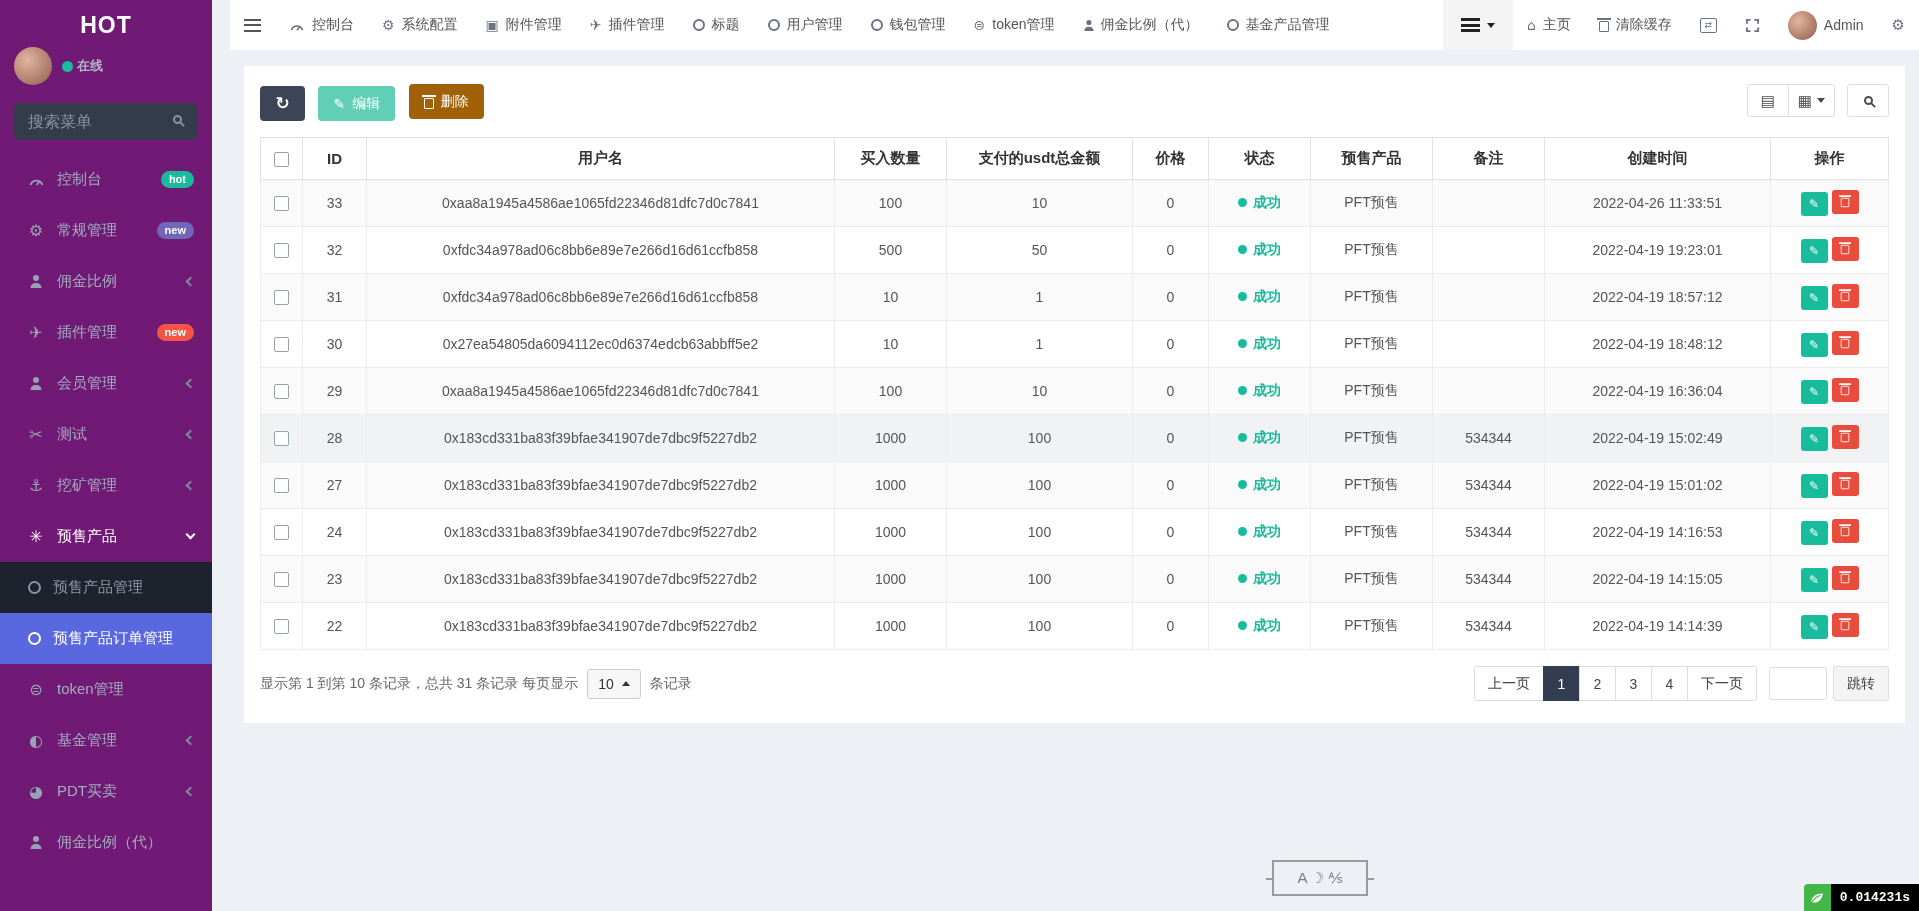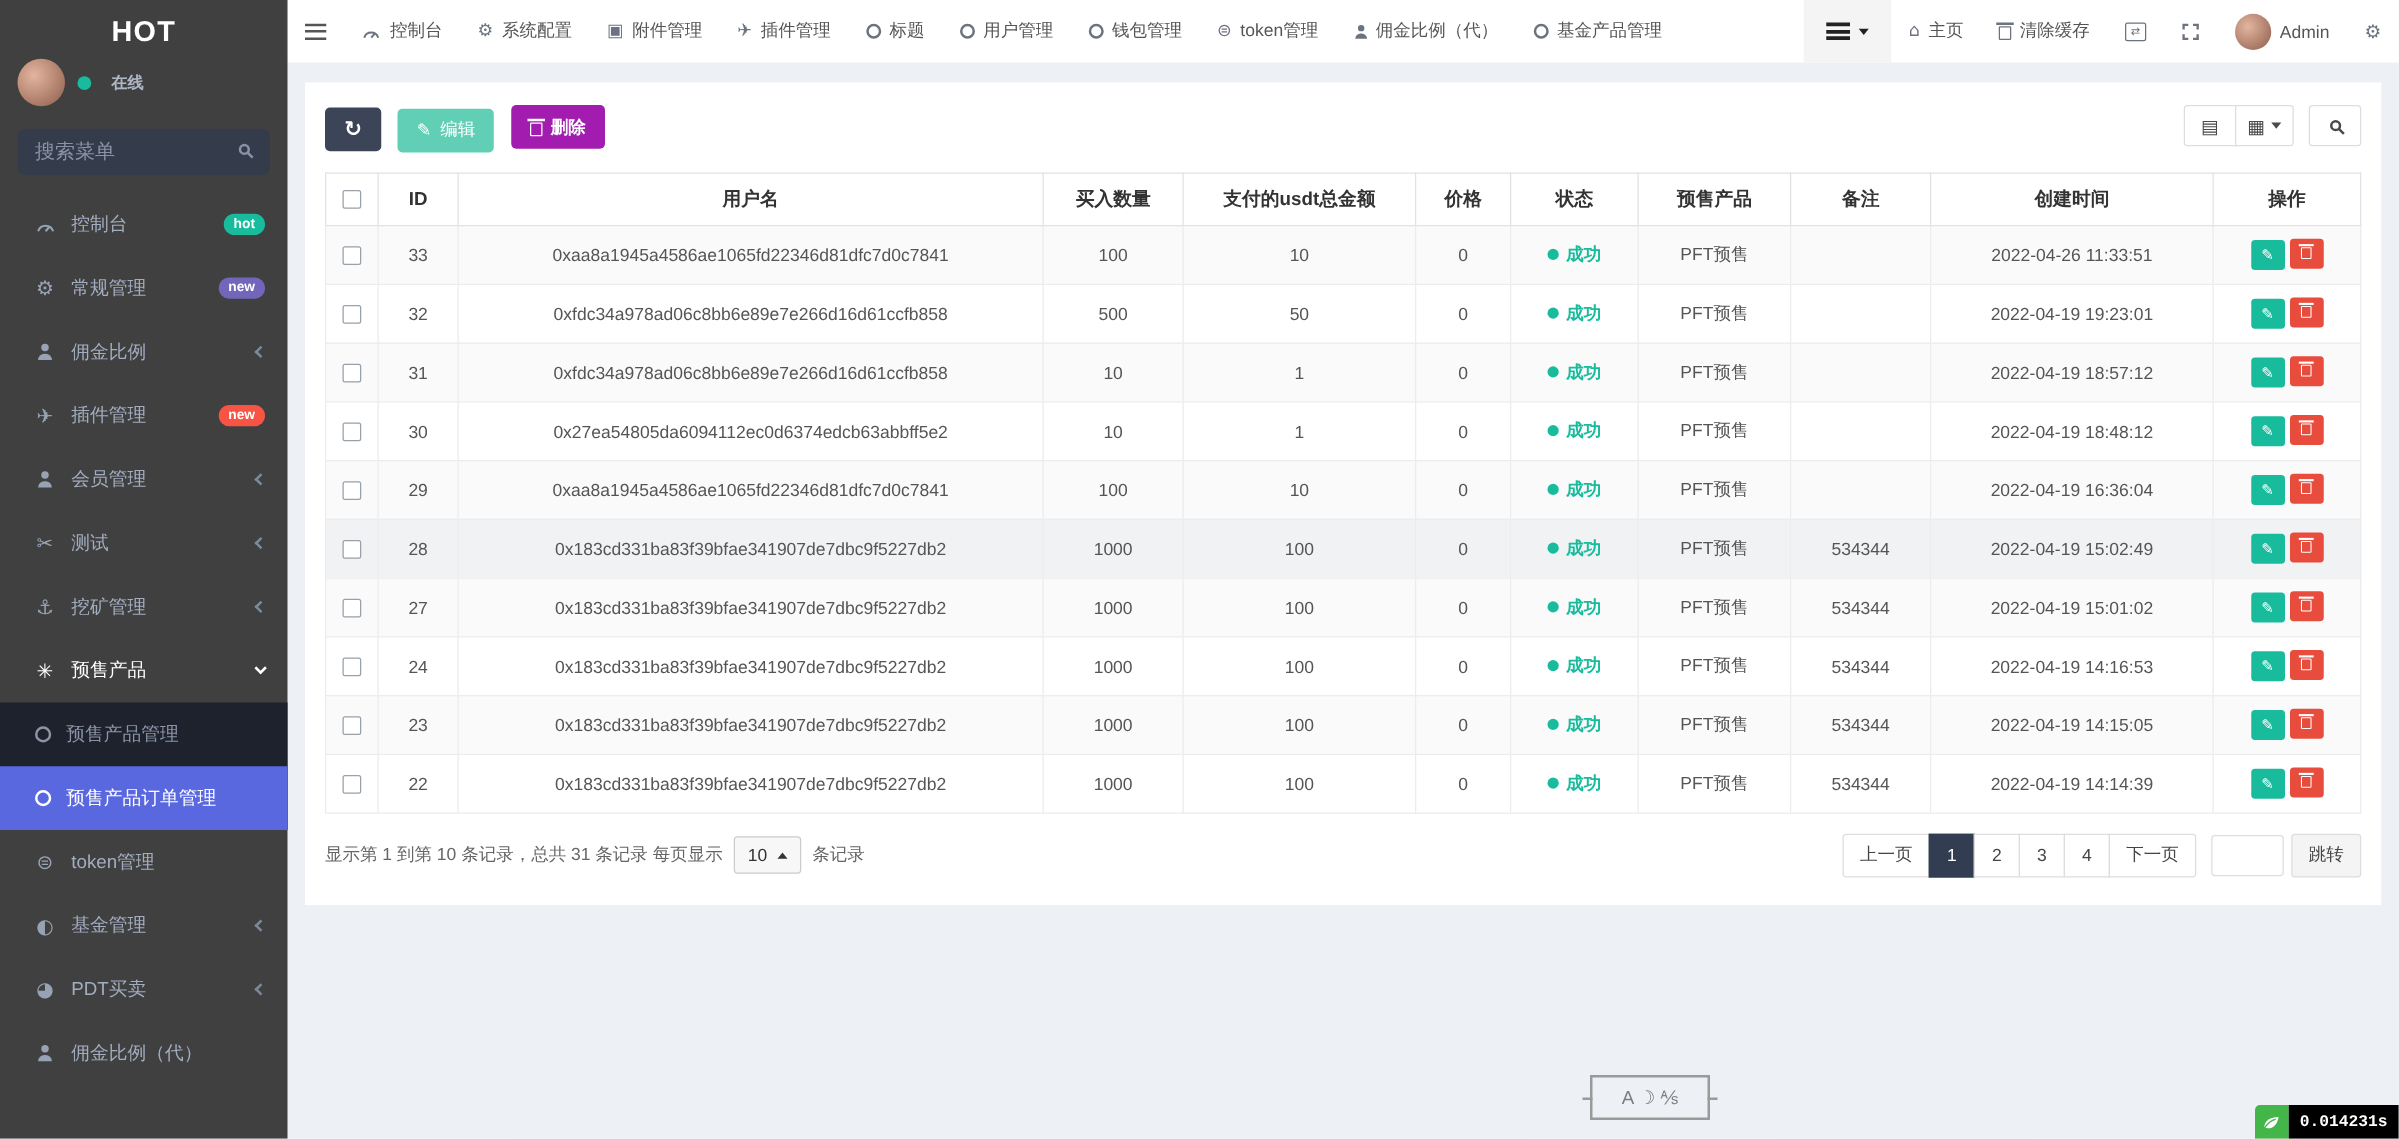--- a/index.html
+++ b/index.html
@@ -5,25 +5,25 @@
   * { box-sizing: border-box; margin: 0; padding: 0; }
   html,body { width:1919px; height:911px; }
   body {
     position: relative;
     background:#edf1f5;
     font-family:"Liberation Sans","DejaVu Sans",sans-serif;
     overflow:hidden;
     color:#444;
   }
   
-  .sidebar { position:absolute; left:0; top:0; bottom:0; width:230px; background:#404040; z-index:5; }
+  .sidebar { position:absolute; left:0; top:0; bottom:0; width:212px; background:#701a75; z-index:5; }
   .brand { color:#fff; font-size:23px; font-weight:bold; text-align:center; padding:12px 0 4px; letter-spacing:1px; }
   .userline { display:flex; align-items:center; padding:4px 14px 10px; gap:10px; }
   .avatar-sm { width:38px; height:38px; border-radius:50%; background:radial-gradient(circle at 35% 35%, #e3b49e, #8d5d4c); flex:none; }
-  .online { display:flex; align-items:center; gap:16px; color:#aeb7c6; font-size:13px; font-weight:bold; }
+  .online { display:flex; align-items:center; gap:4px; color:#aeb7c6; font-size:13px; font-weight:bold; }
   .odot { width:11px; height:11px; border-radius:50%; background:#18bc9c; }
   .sidesearch { position:relative; margin:8px 14px 14px; }
   .sidesearch input { width:100%; height:37px; background:#343c4c; border:none; border-radius:6px; color:#cfd6e2; padding:0 34px 0 14px; font-size:16px; outline:none; }
   .sidesearch input::placeholder { color:#8a93a5; }
   .i-search { display:inline-block; width:9px; height:9px; border:2px solid currentColor; border-radius:50%; position:relative; }
   .i-search::after { content:""; position:absolute; width:2px; height:6px; background:currentColor; transform:rotate(-45deg); bottom:-5px; right:-3px; }
   .sidesearch .i-search { position:absolute; right:16px; top:12px; color:#8a93a5; }
   .menu { }
   .sitem { height:51px; display:flex; align-items:center; padding:0 18px 0 24px; color:#a3adc0; font-size:15px; cursor:pointer; }
   .sitem.active-parent { color:#fff; }
@@ -59,21 +59,21 @@
   .sqicon { width:17px; height:15px; border:1.5px solid #6b7280; border-radius:2px; font-size:9px; display:flex; align-items:center; justify-content:center; color:#6b7280; }
   .avatar-xs { width:29px; height:29px; border-radius:50%; background:radial-gradient(circle at 35% 35%, #e3b49e, #8d5d4c); }
   .gear-sm { font-size:15px; color:#6b7280; font-family:"DejaVu Sans",sans-serif; }
   
   .content { position:absolute; left:230px; top:50px; right:0; bottom:0; background:#edf1f5; }
   .card { position:absolute; left:14px; right:14px; top:16px; background:#fff; padding:18px 16px 22px; }
   .toolbar { display:flex; justify-content:space-between; align-items:flex-start; margin-bottom:16px; }
   .btn { height:35px; border:none; border-radius:4px; color:#fff; font-size:14px; display:inline-flex; align-items:center; gap:7px; padding:0 15px; margin-right:9px; cursor:pointer; font-family:inherit; }
   .btn-refresh { background:#3c4457; width:45px; justify-content:center; padding:0; font-size:17px; font-weight:bold; }
   .btn-edit { background:#61cfb6; }
-  .btn-del { background:#a21caf;font-weight:bold; }
+  .btn-del { background:#a16207; }
   .view-group { display:flex; align-items:center; }
   .vbtn { height:33px; min-width:42px; border:1px solid #ddd; background:#fff; color:#4a4a4a; font-size:15px; display:inline-flex; align-items:center; justify-content:center; gap:5px; cursor:pointer; margin-left:-1px; padding:0 9px; font-family:"DejaVu Sans",sans-serif; }
   .vbtn:first-child { border-radius:3px 0 0 3px; margin-left:0; }
   .vbtn.mid { border-radius:0 3px 3px 0; }
   .vbtn.solo { border-radius:3px; margin-left:12px; }
   .vbtn .caret { border-top-color:#4a4a4a; }
   
   table { width:100%; border-collapse:collapse; }
   th,td { border:1px solid #ececec; text-align:center; font-size:14px; color:#555; padding:0 6px; height:47px; }
   thead th { font-size:15px; color:#333; font-weight:bold; border-color:#e2e2e2; height:42px; }

